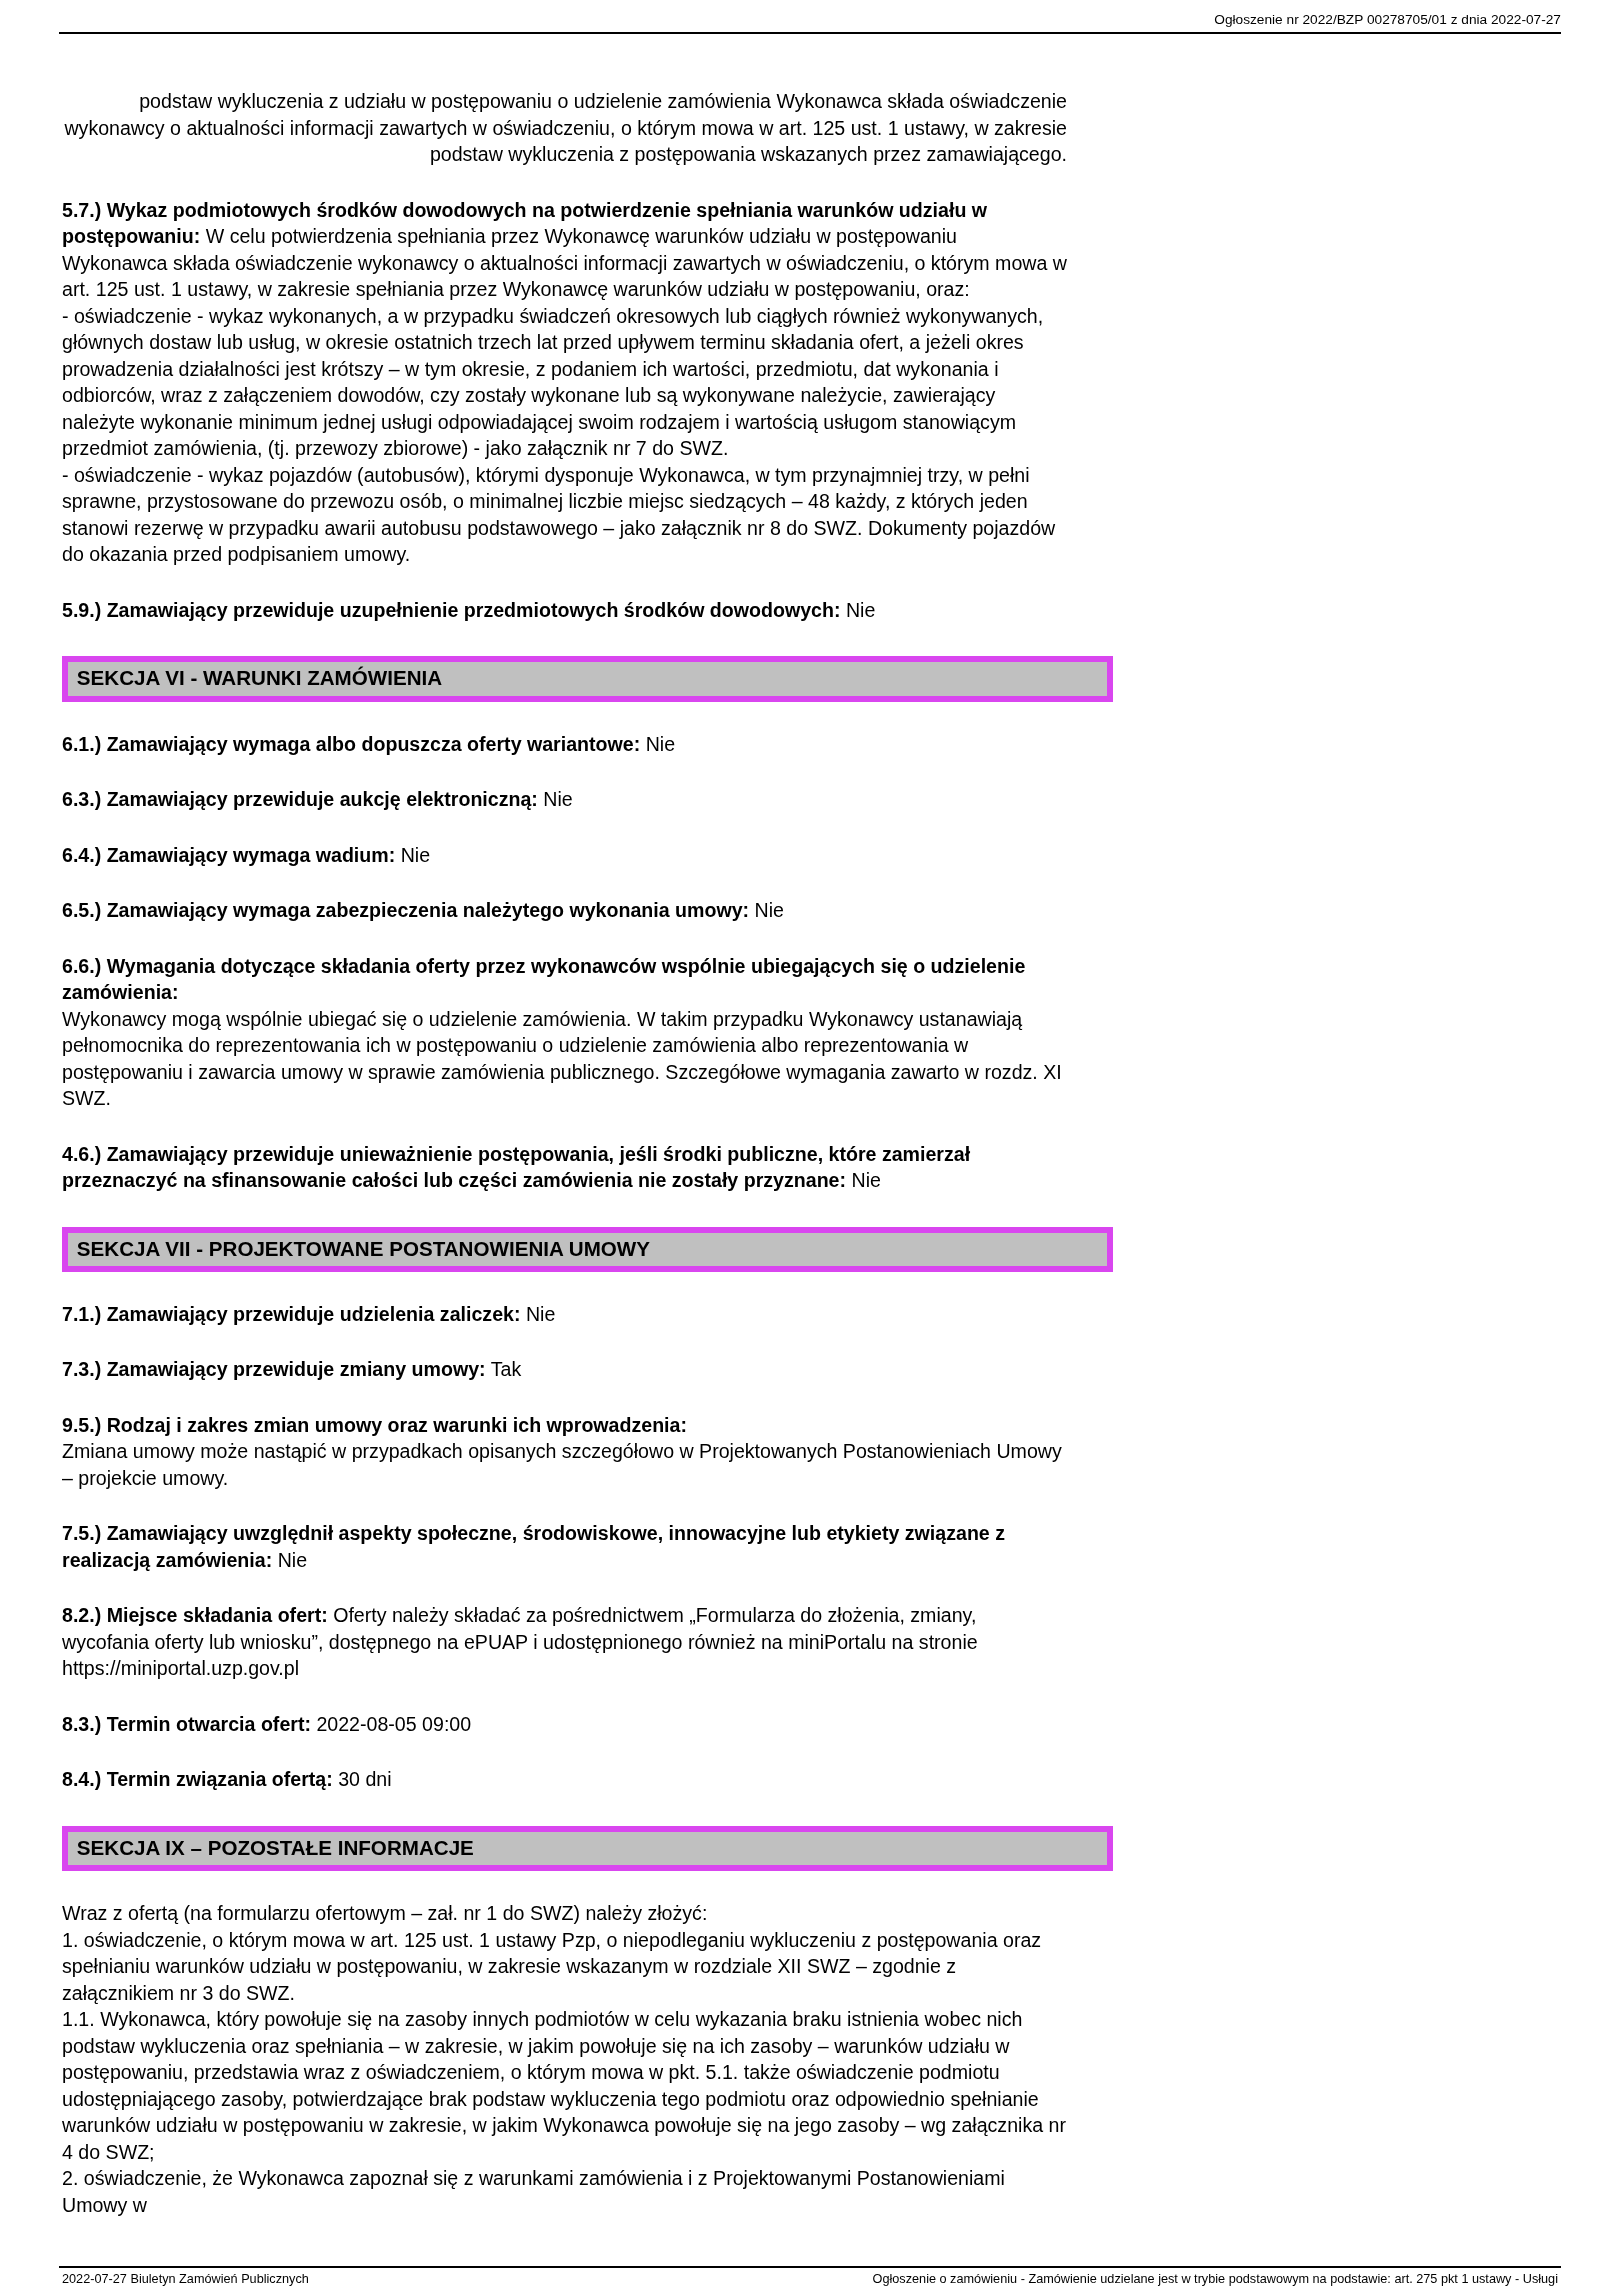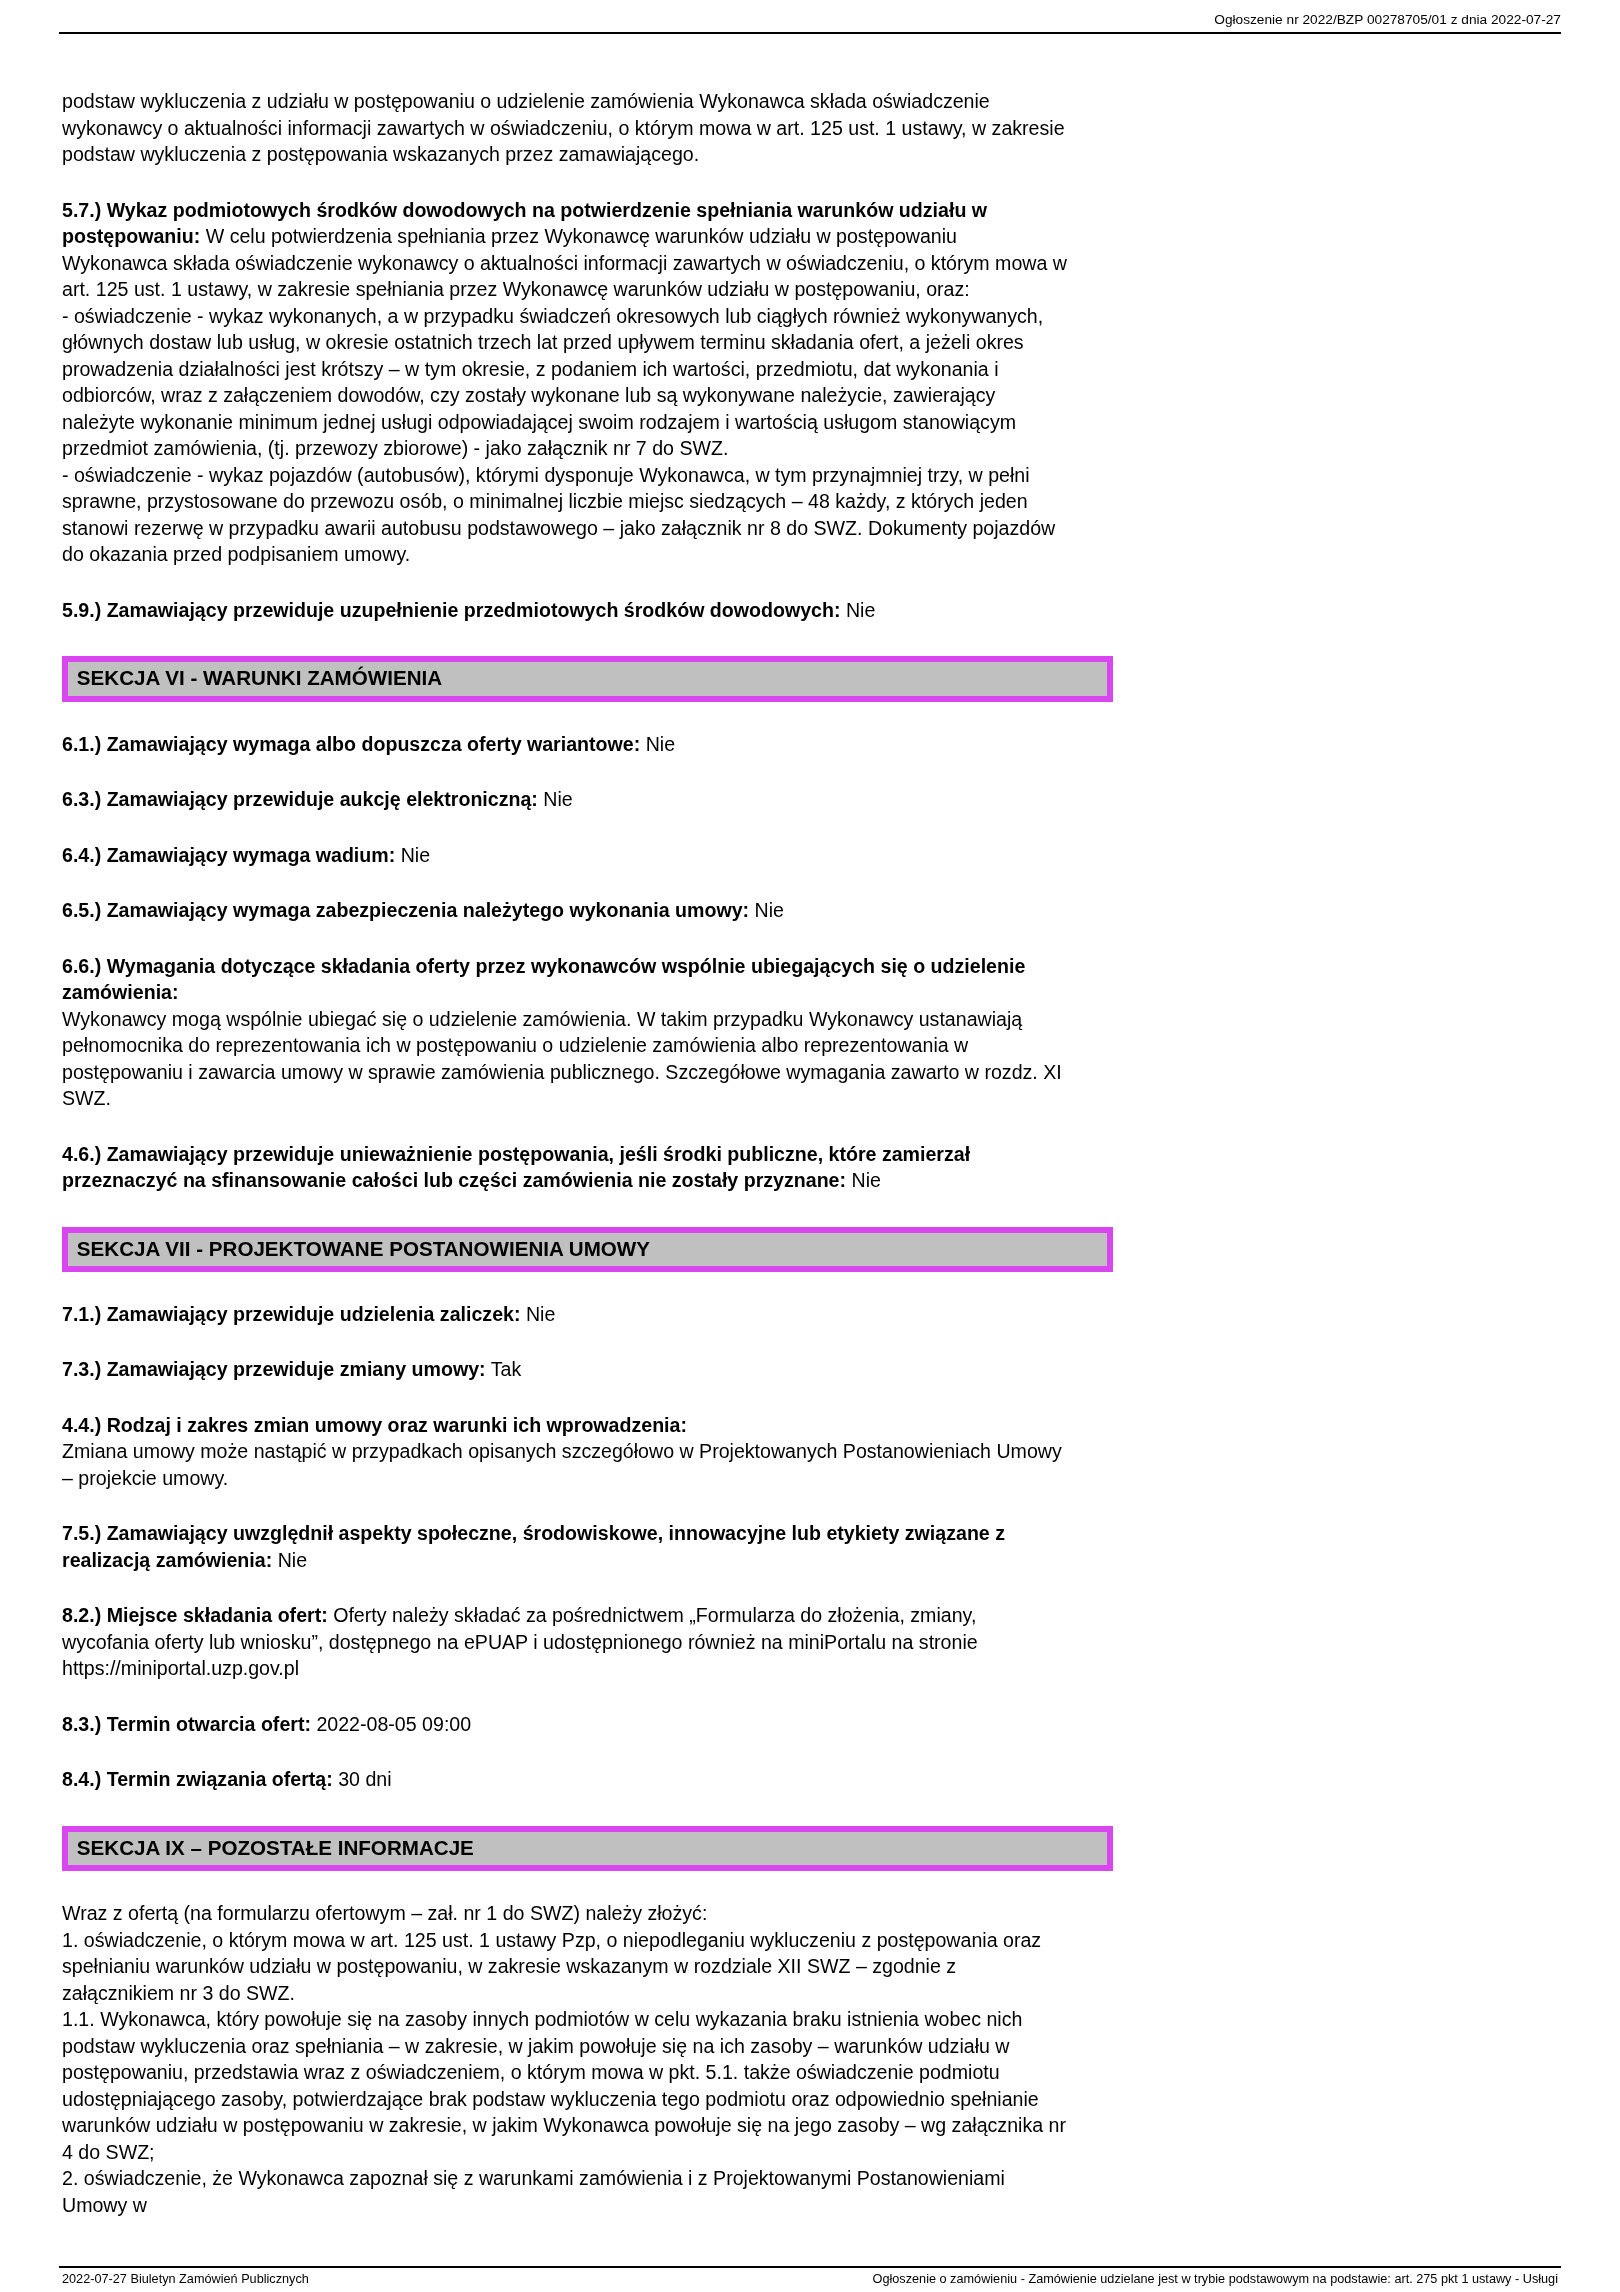--- a/index.html
+++ b/index.html
@@ -26,21 +26,21 @@
   .content {
     margin: 54px 0 0 62px;
     width: 1005px;
     font-size: 19.6px;
     line-height: 26.5px;
   }
   .para {
     margin: 29px 0;
     white-space: pre-line;
   }
-  .para:first-child { margin-top: 0; }
+  .para:first-child { margin-top: 0; text-align: right; }
   .b { font-weight: bold; }
   .section-bar {
     width: 1051px;
     box-sizing: border-box;
     background: #c0c0c0;
     border: 6px solid #d946ef;
     font-weight: bold;
     font-size: 20.6px;
     line-height: 25.5px;
     padding: 2.9px 8.8px 4.9px 8.8px;
@@ -97,21 +97,21 @@
 Wykonawcy mogą wspólnie ubiegać się o udzielenie zamówienia. W takim przypadku Wykonawcy ustanawiają pełnomocnika do reprezentowania ich w postępowaniu o udzielenie zamówienia albo reprezentowania w postępowaniu i zawarcia umowy w sprawie zamówienia publicznego. Szczegółowe wymagania zawarto w rozdz. XI SWZ.</span></p>
 
   <p class="para"><span class="b">4.6.) Zamawiający przewiduje unieważnienie postępowania, jeśli środki publiczne, które zamierzał przeznaczyć na sfinansowanie całości lub części zamówienia nie zostały przyznane:</span><span> Nie</span></p>
 
   <div class="section-bar"><span>SEKCJA VII - PROJEKTOWANE POSTANOWIENIA UMOWY</span></div>
 
   <p class="para"><span class="b">7.1.) Zamawiający przewiduje udzielenia zaliczek:</span><span> Nie</span></p>
 
   <p class="para"><span class="b">7.3.) Zamawiający przewiduje zmiany umowy:</span><span> Tak</span></p>
 
-  <p class="para"><span class="b">4.4.) Rodzaj i zakres zmian umowy oraz warunki ich wprowadzenia:</span><span>
+  <p class="para"><span class="b">9.5.) Rodzaj i zakres zmian umowy oraz warunki ich wprowadzenia:</span><span>
 Zmiana umowy może nastąpić w przypadkach opisanych szczegółowo w Projektowanych Postanowieniach Umowy – projekcie umowy.</span></p>
 
   <p class="para"><span class="b">7.5.) Zamawiający uwzględnił aspekty społeczne, środowiskowe, innowacyjne lub etykiety związane z realizacją zamówienia:</span><span> Nie</span></p>
 
 
 
   <p class="para"><span class="b">8.2.) Miejsce składania ofert:</span><span> Oferty należy składać za pośrednictwem „Formularza do złożenia, zmiany, wycofania oferty lub wniosku”, dostępnego na ePUAP i udostępnionego również na miniPortalu na stronie https://miniportal.uzp.gov.pl</span></p>
 
   <p class="para"><span class="b">8.3.) Termin otwarcia ofert:</span><span> 2022-08-05 09:00</span></p>
 

